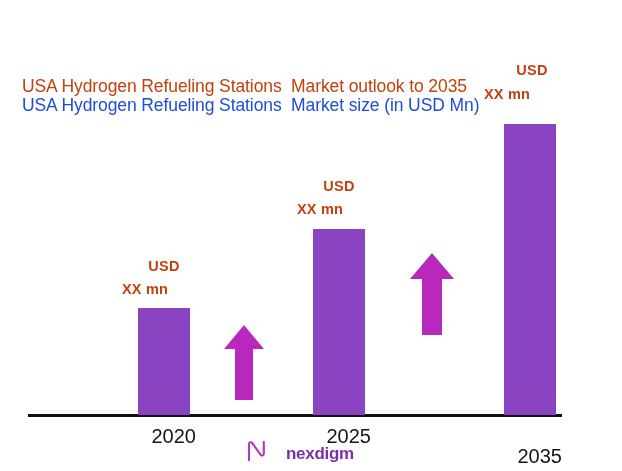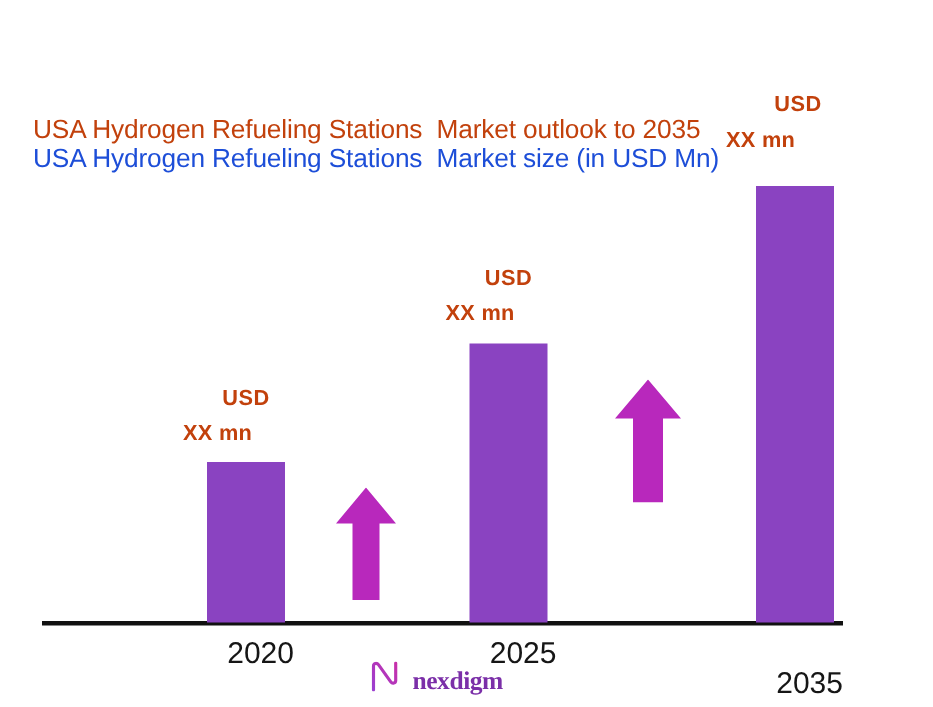--- a/index.html
+++ b/index.html
@@ -115,22 +115,21 @@
   .xl-fcst { left: 373px; width: 134px; }
   .xl-2035 { left: 498px; width: 64px; margin-top: 20px; }
 
   
   .logo {
     position: absolute;
     left: 247px;
     top: 441px;
     display: flex;
     align-items: center;
-    gap: 6px;
-    font-family: Liberation Serif, serif;
+    gap: 17px;
   }
   .logo-mark { display: block; }
   .logo-text {
     font-size: 17px;
     font-weight: bold;
     color: #7B2FA8;
     letter-spacing: -0.3px;
     line-height: 1;
   }
 </style>

